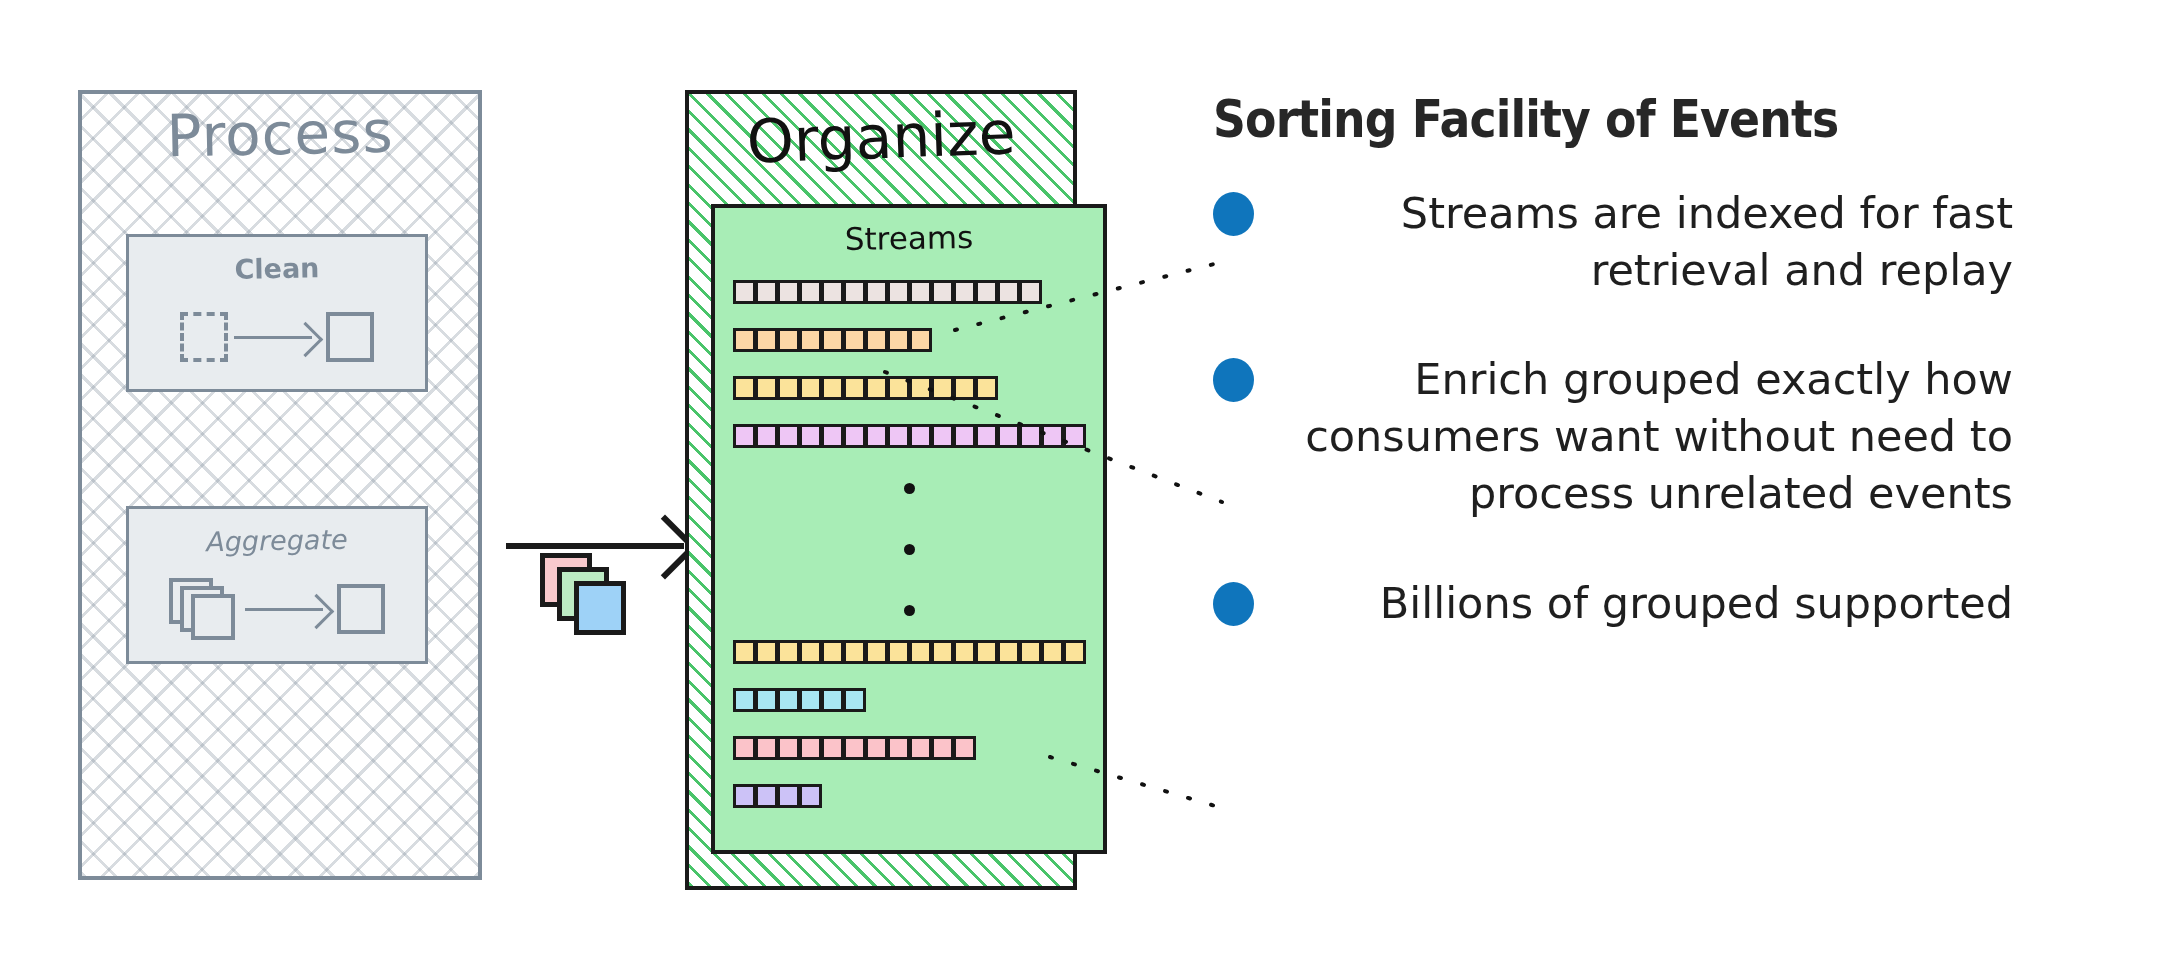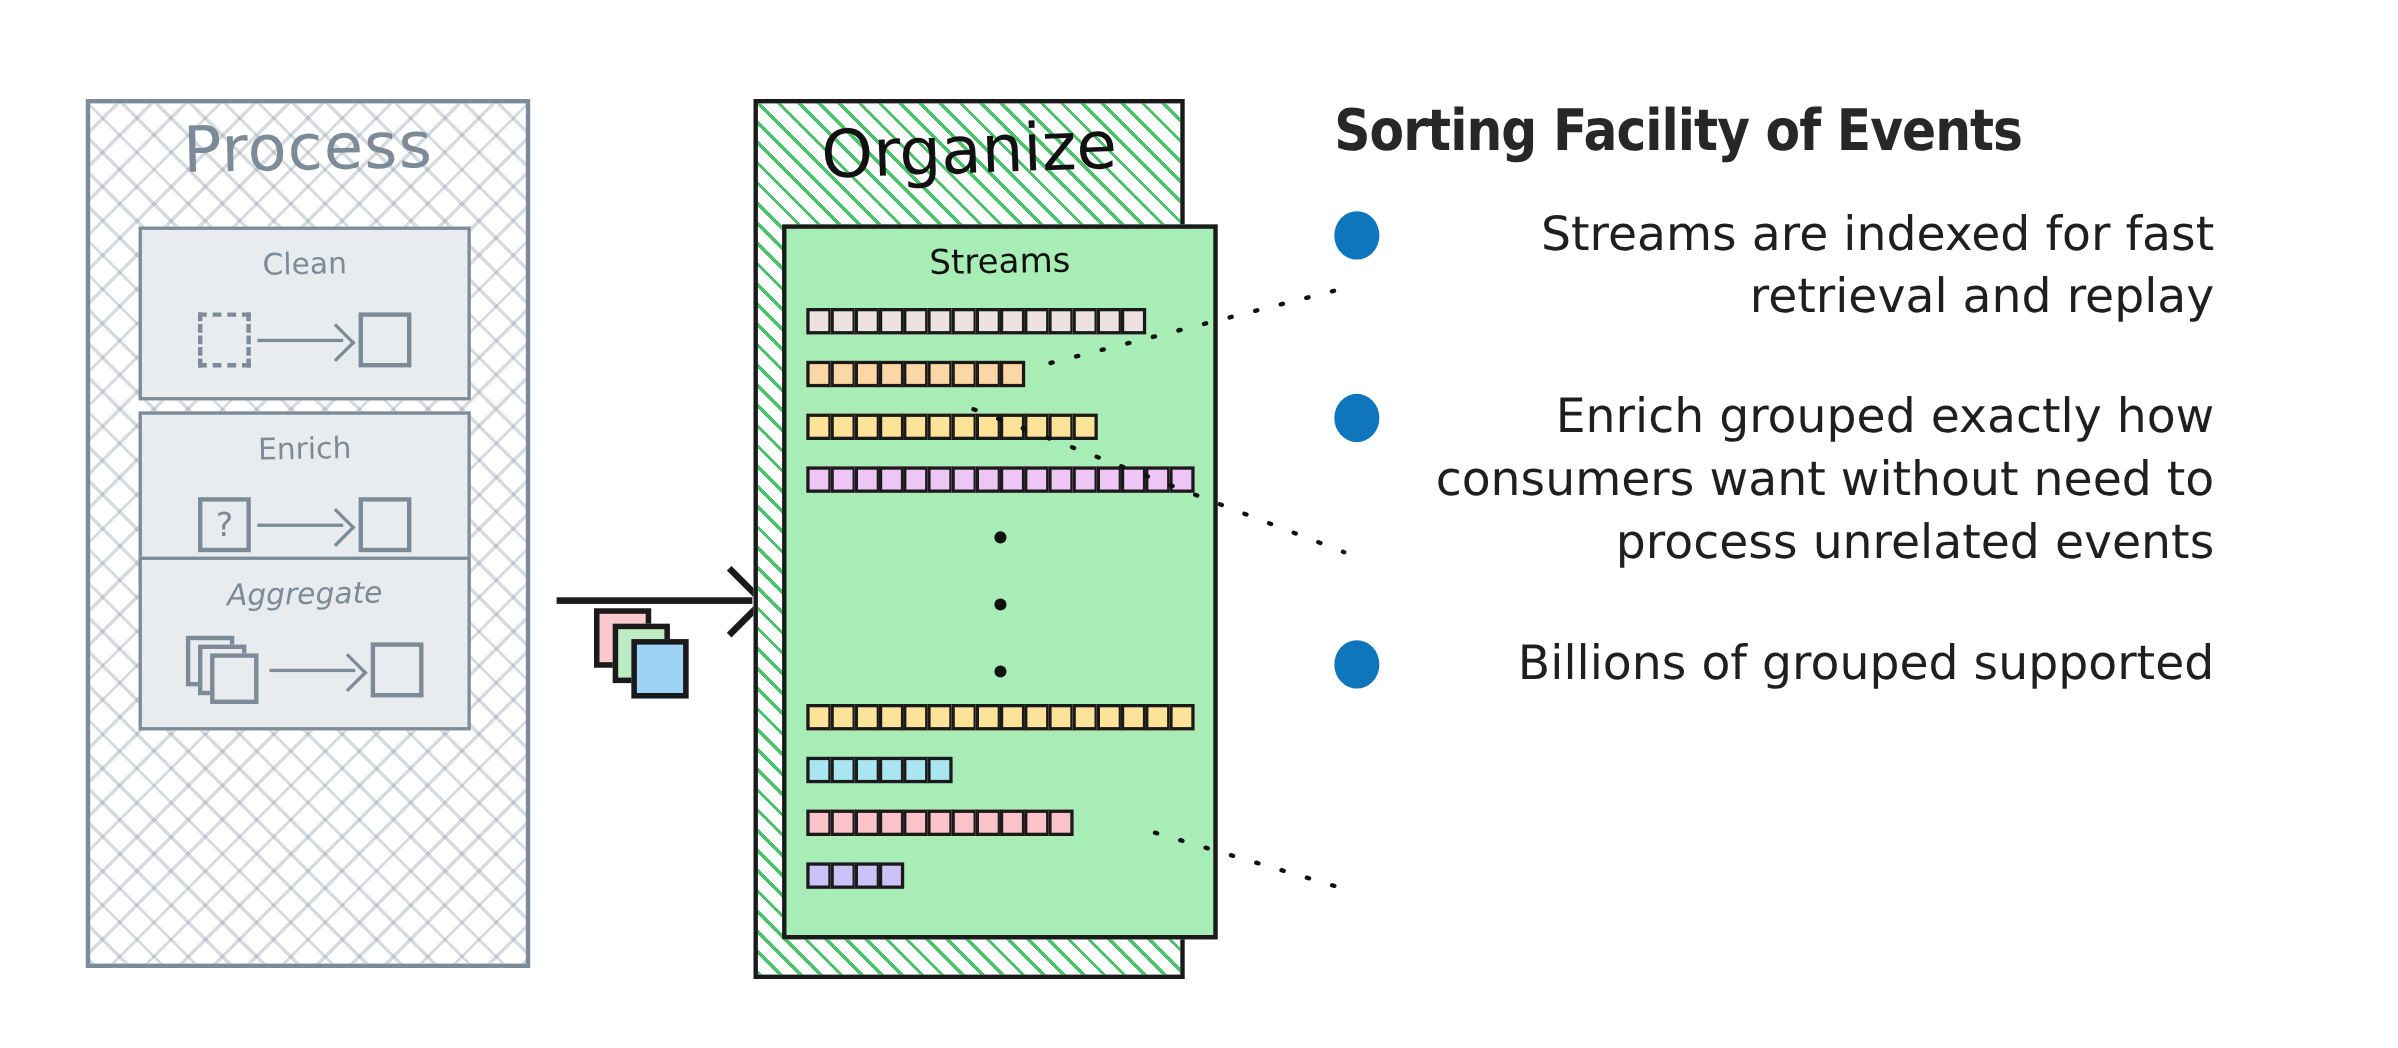--- a/index.html
+++ b/index.html
@@ -22,21 +22,21 @@
   #process-title{
     position:absolute;left:0;right:0;top:6px;text-align:center;
     font-family:"DejaVu Sans",sans-serif;
     font-size:58px;color:#7d8b99;font-weight:400;
     letter-spacing:1px;transform:rotate(-1.2deg);
   }
   .pcard{
     position:absolute;left:44px;width:302px;height:158px;
     background:#e8ecef;border:3px solid #7d8b99;box-sizing:border-box;
   }
-  #pcard-clean{top:112px;}
+  #pcard-clean{top:140px;font-weight:bold;}
   #pcard-enrich{top:280px;}
   #pcard-aggregate{top:412px;font-style:italic;}
   .pcard-label{
     position:absolute;left:0;right:0;top:16px;text-align:center;
     font-size:27px;color:#7d8b99;transform:rotate(-1deg);
   }
   .pcard-icons{
     position:absolute;left:0;right:0;top:62px;height:76px;
     display:flex;align-items:center;justify-content:center;gap:6px;
   }
@@ -119,28 +119,20 @@
 
     <div class="pcard" id="pcard-clean">
       <div class="pcard-label">Clean</div>
       <div class="pcard-icons">
         <span class="sq sq-dashed"></span>
         <span class="arr"></span>
         <span class="sq"></span>
       </div>
     </div>
 
-    <div class="pcard" id="pcard-enrich">
-      <div class="pcard-label">Enrich</div>
-      <div class="pcard-icons">
-        <span class="sq sq-q">?</span>
-        <span class="arr"></span>
-        <span class="sq"></span>
-      </div>
-    </div>
 
     <div class="pcard" id="pcard-aggregate">
       <div class="pcard-label">Aggregate</div>
       <div class="pcard-icons">
         <span class="sq-stack">
             <i></i>
             <i></i>
             <i></i>
           </span>
         <span class="arr"></span>

